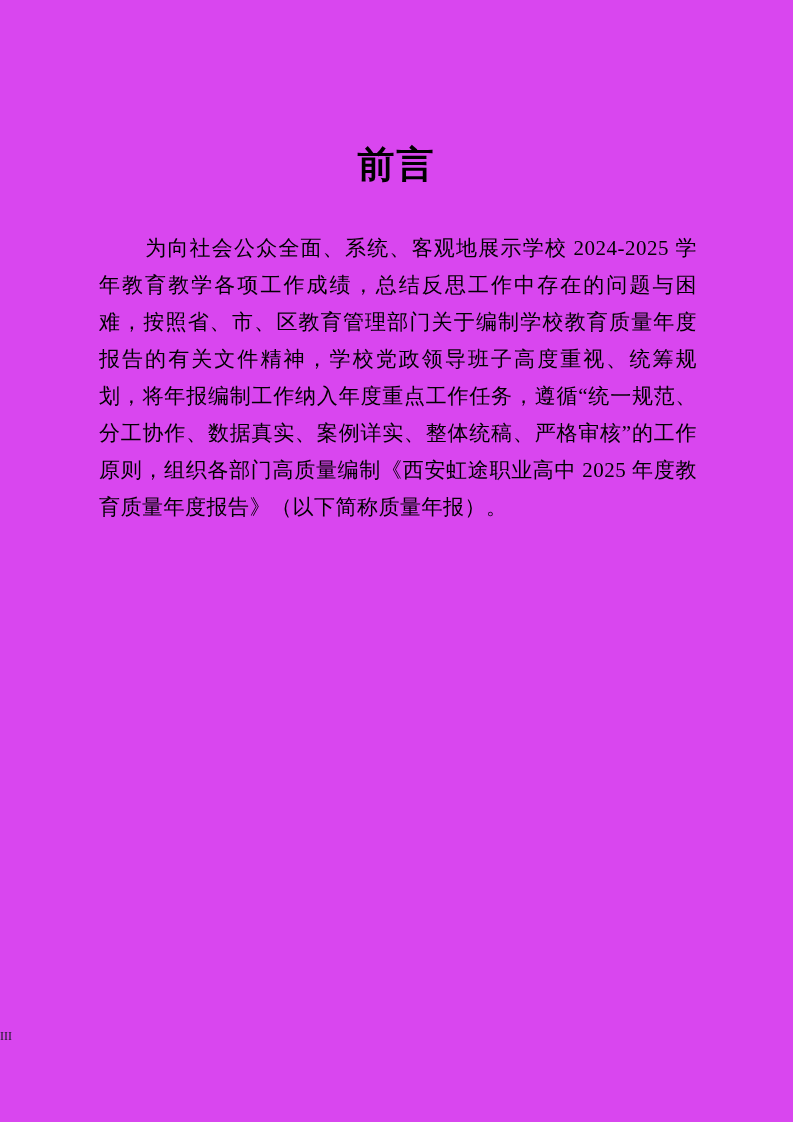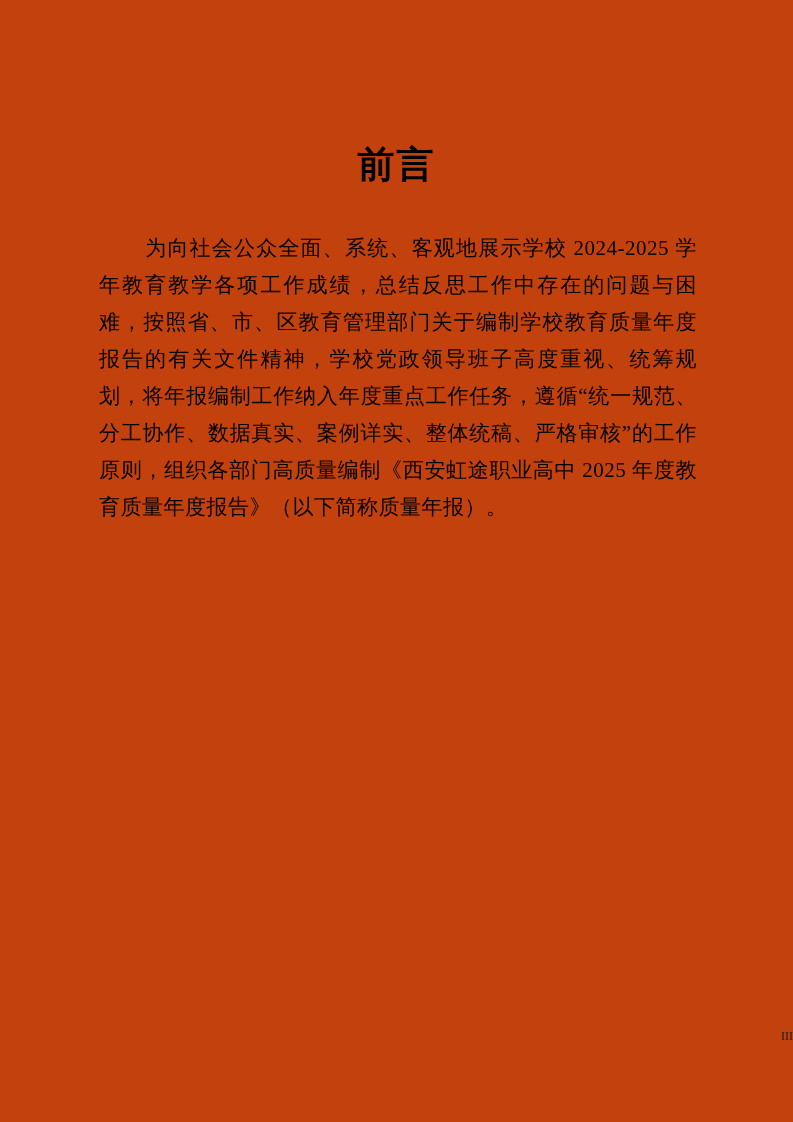--- a/index.html
+++ b/index.html
@@ -6,21 +6,21 @@
   html, body {
     margin: 0;
     padding: 0;
     background: #ffffff;
   }
   .page {
     position: relative;
     width: 793px;
     height: 1122px;
     margin: 0 auto;
-    background: #c2410c;
+    background: #d946ef;
     color: #000000;
     font-family: "Liberation Serif", "DejaVu Serif", serif;
     overflow: hidden;
   }
   .doc-title {
     margin: 0;
     padding-top: 142px;
     font-size: 37px;
     line-height: 46px;
     font-weight: bold;
@@ -41,21 +41,21 @@
     text-align: justify;
     text-align-last: left;
     text-indent: 2.2em;
     color: #000000;
   }
   .page-footer {
     position: absolute;
     left: 0;
     right: 0;
     top: 1029px;
-    text-align: right;
+    text-align: left;
     font-size: 12px;
     line-height: 14px;
     color: #1a1a24;
     font-family: "Liberation Serif", "DejaVu Serif", serif;
   }
 </style>
 </head>
 <body>
 
 <div class="page">

